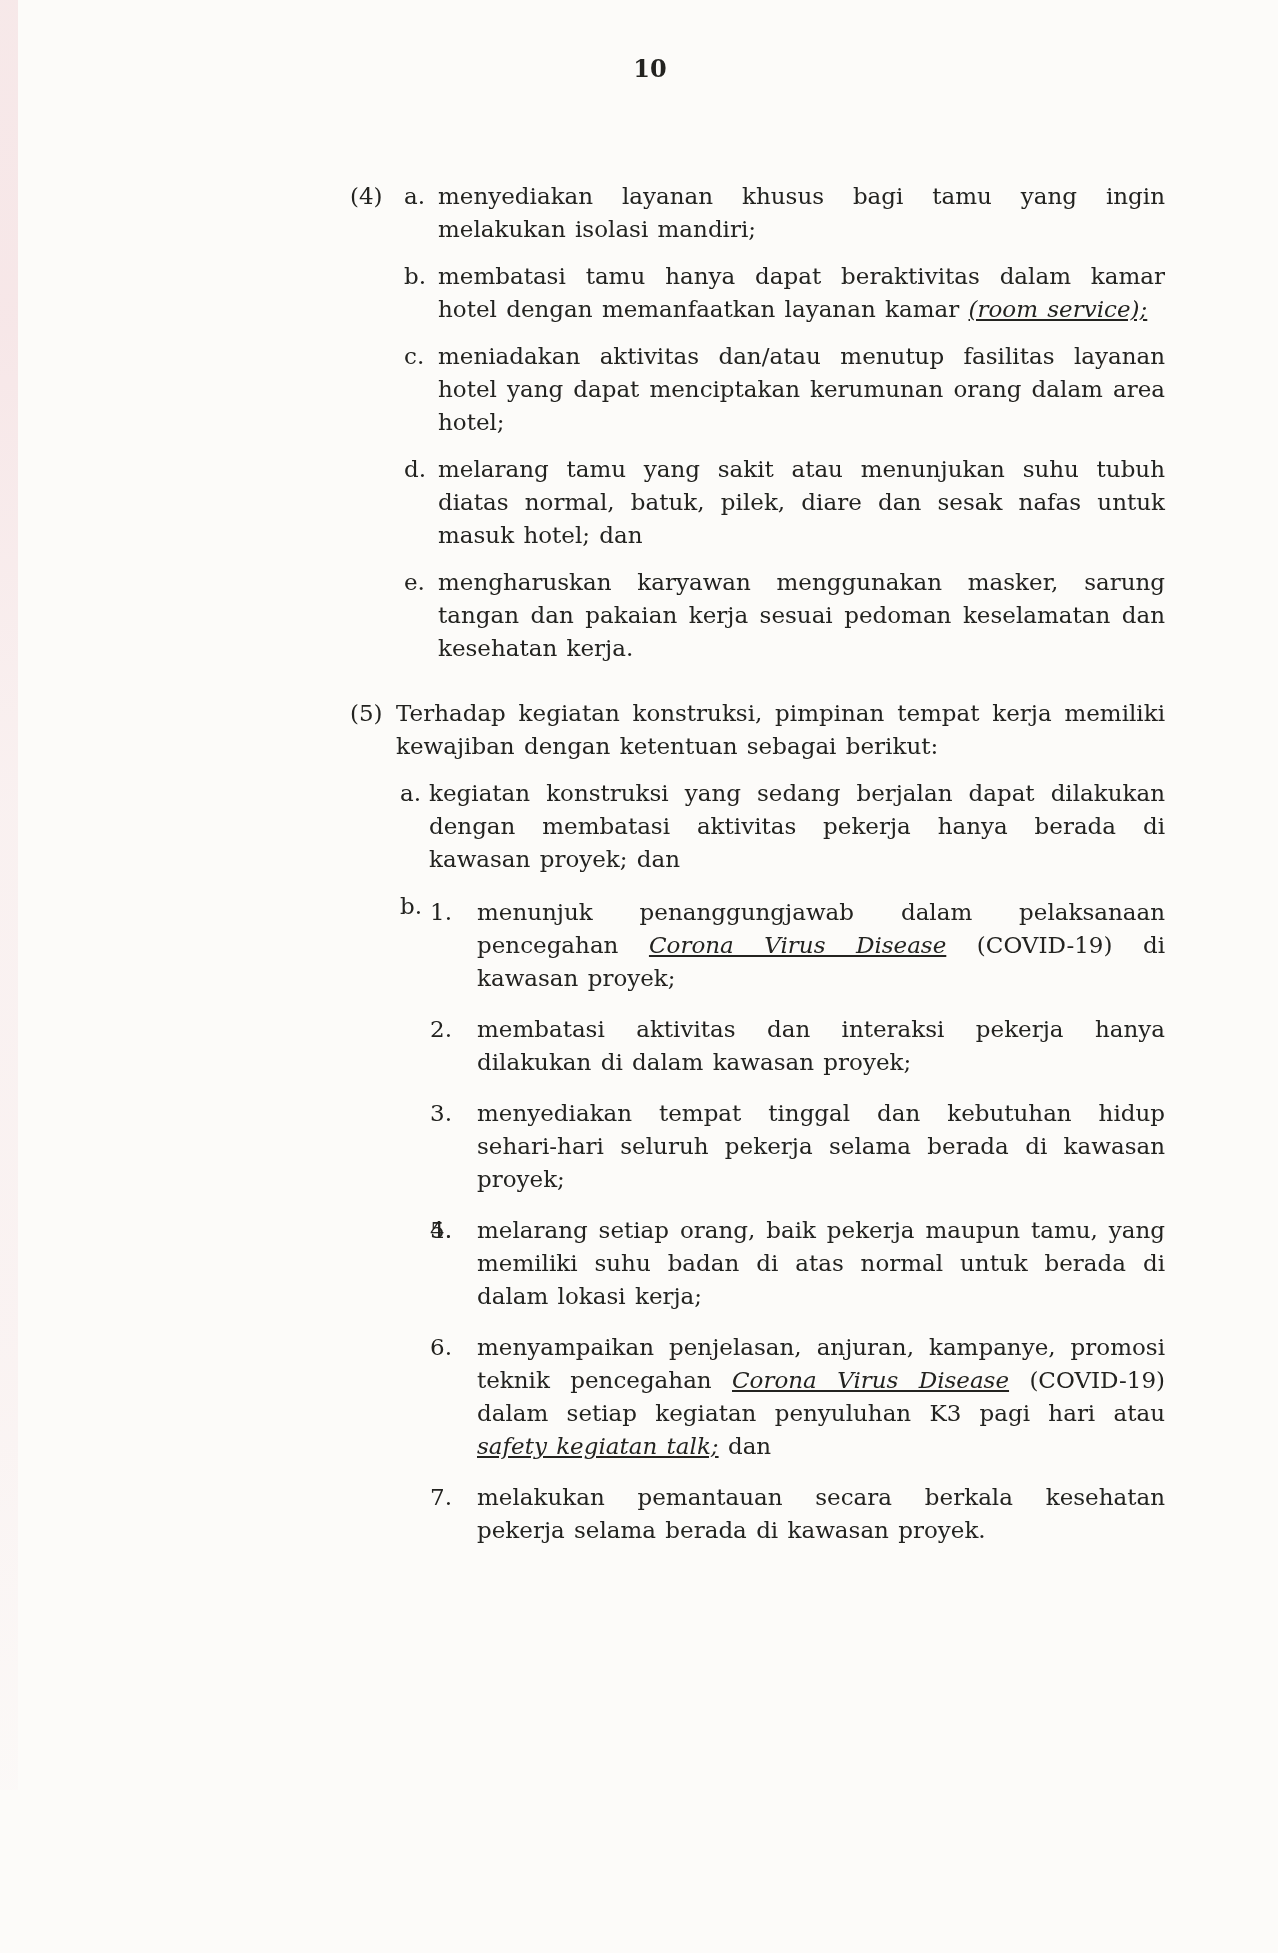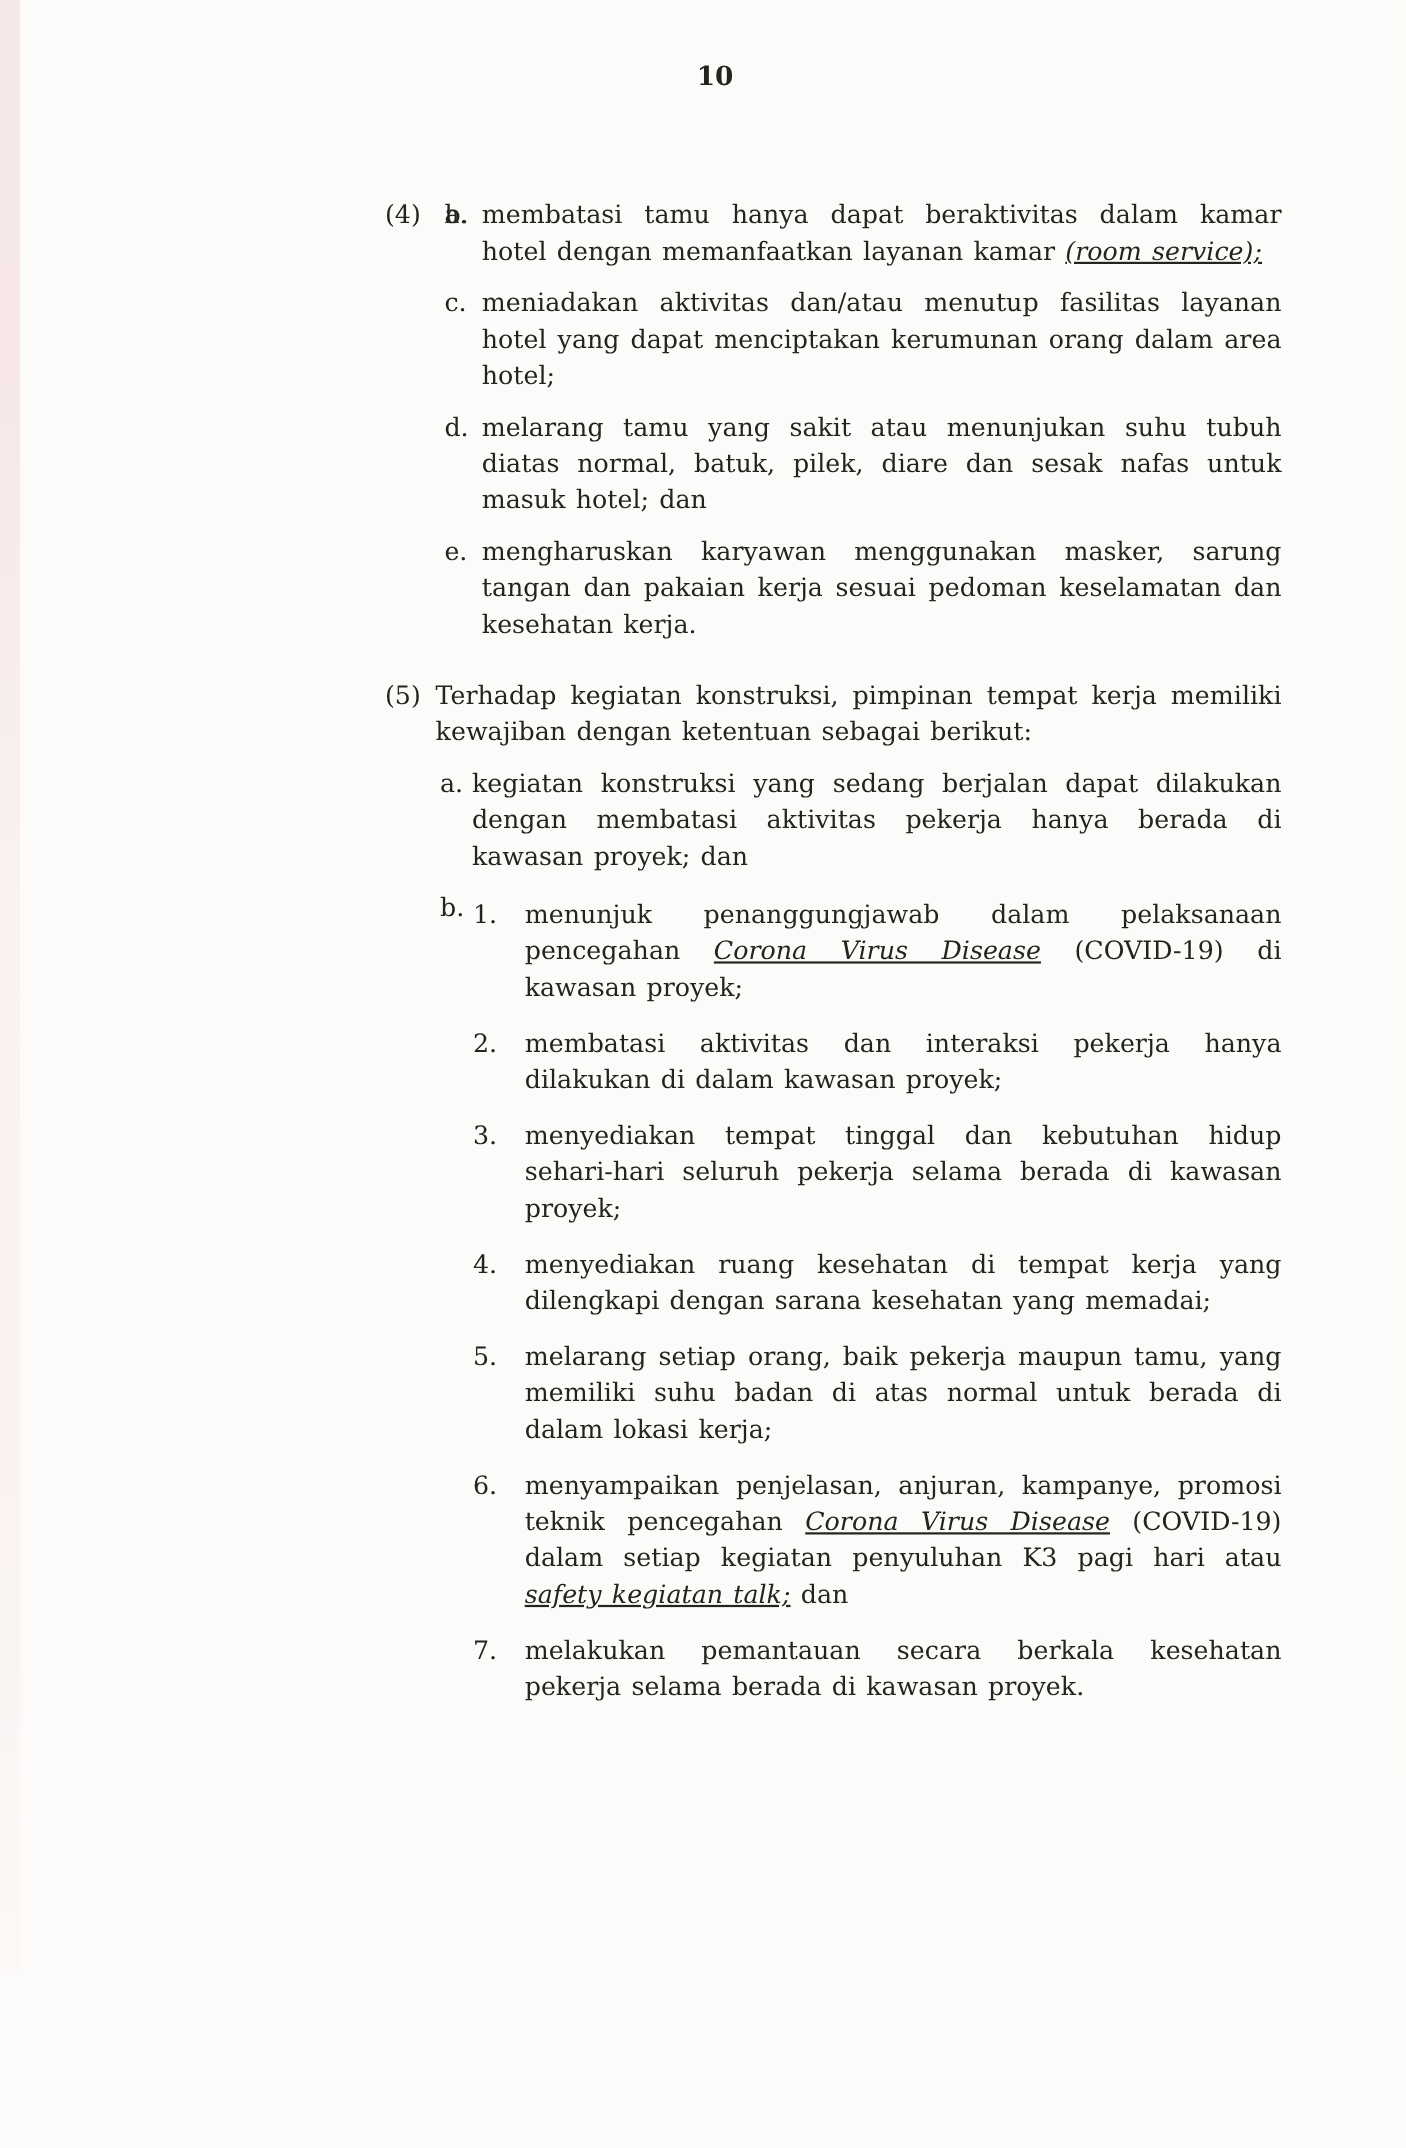--- a/index.html
+++ b/index.html
@@ -47,37 +47,37 @@
 </head>
 <body>
 
 <div class="page">
   <div class="scan-edge"></div>
   <div class="page-num">10</div>
   <div class="content" id="doc-content">
       <div class="section">
         <div class="para sec-intro"><span class="marker">(4)</span></div>
         <div class="letter-list-a">
-          <div class="para item"><span class="marker">a.</span></div>
+          <div class="para item"><span class="marker">a.</span><span>menyediakan layanan khusus bagi tamu yang ingin melakukan isolasi mandiri;</span></div>
           <div class="para item"><span class="marker">b.</span><span>membatasi tamu hanya dapat beraktivitas dalam kamar hotel dengan memanfaatkan layanan kamar </span><i>(room service);</i></div>
           <div class="para item"><span class="marker">c.</span><span>meniadakan aktivitas dan/atau menutup fasilitas layanan hotel yang dapat menciptakan kerumunan orang dalam area hotel;</span></div>
           <div class="para item"><span class="marker">d.</span><span>melarang tamu yang sakit atau menunjukan suhu tubuh diatas normal, batuk, pilek, diare dan sesak nafas untuk masuk hotel; dan</span></div>
           <div class="para item"><span class="marker">e.</span><span>mengharuskan karyawan menggunakan masker, sarung tangan dan pakaian kerja sesuai pedoman keselamatan dan kesehatan kerja.</span></div>
         </div>
       </div>
       <div class="section">
         <div class="para sec-intro"><span class="marker">(5)</span><span>Terhadap kegiatan konstruksi, pimpinan tempat kerja memiliki kewajiban dengan ketentuan sebagai berikut:</span></div>
         <div class="letter-list-b">
           <div class="para item"><span class="marker">a.</span><span>kegiatan konstruksi yang sedang berjalan dapat dilakukan dengan membatasi aktivitas pekerja hanya berada di kawasan proyek; dan</span></div>
           <div class="para item"><span class="marker">b.</span></div>
           <div class="num-list">
             <div class="para item"><span class="marker">1.</span><span>menunjuk penanggungjawab dalam pelaksanaan pencegahan </span><i>Corona Virus Disease</i><span> (COVID-19) di kawasan proyek;</span></div>
             <div class="para item"><span class="marker">2.</span><span>membatasi aktivitas dan interaksi pekerja hanya dilakukan di dalam kawasan proyek;</span></div>
             <div class="para item"><span class="marker">3.</span><span>menyediakan tempat tinggal dan kebutuhan hidup sehari-hari seluruh pekerja selama berada di kawasan proyek;</span></div>
-            <div class="para item"><span class="marker">4.</span><span>menyediakan ruang kesehatan di tempat kerja yang dilengkapi dengan sarana kesehatan yang memadai;</span></div>
+            <div class="para item"><span class="marker">4.</span></div>
             <div class="para item"><span class="marker">5.</span><span>melarang setiap orang, baik pekerja maupun tamu, yang memiliki suhu badan di atas normal untuk berada di dalam lokasi kerja;</span></div>
             <div class="para item"><span class="marker">6.</span><span>menyampaikan penjelasan, anjuran, kampanye, promosi teknik pencegahan </span><i>Corona Virus Disease</i><span> (COVID-19) dalam setiap kegiatan penyuluhan K3 pagi hari atau </span><i>safety kegiatan talk;</i><span> dan</span></div>
             <div class="para item"><span class="marker">7.</span><span>melakukan pemantauan secara berkala kesehatan pekerja selama berada di kawasan proyek.</span></div>
           </div>
         </div>
       </div>
     </div>
 </div>
 
 </body></html>

